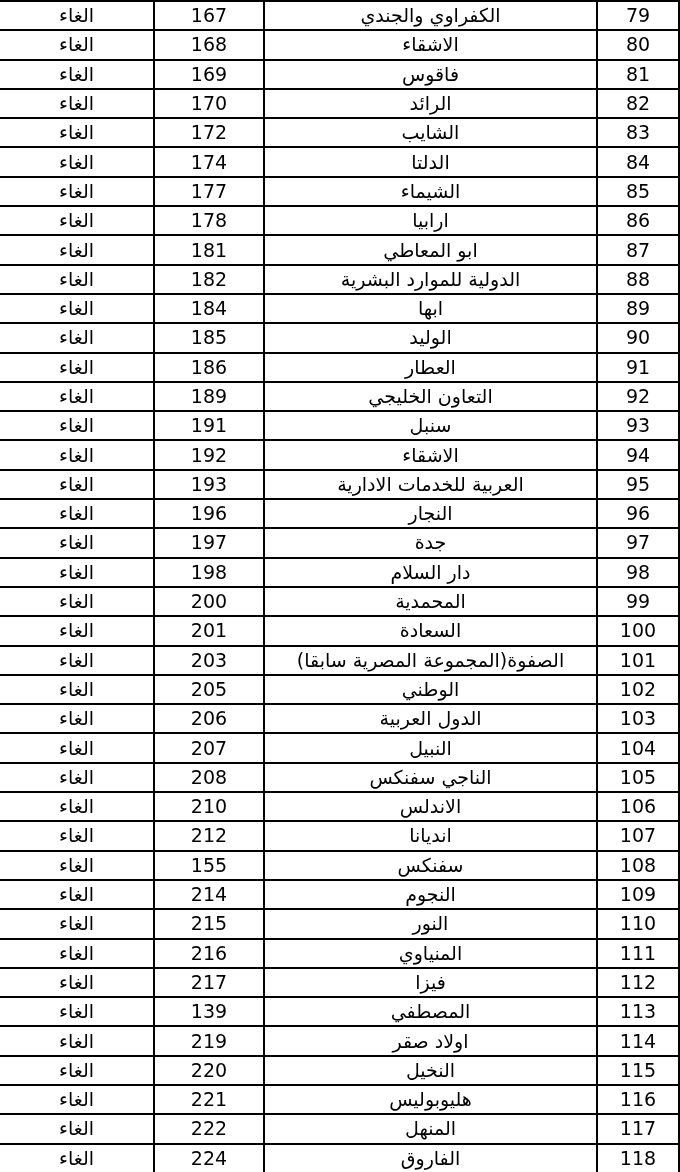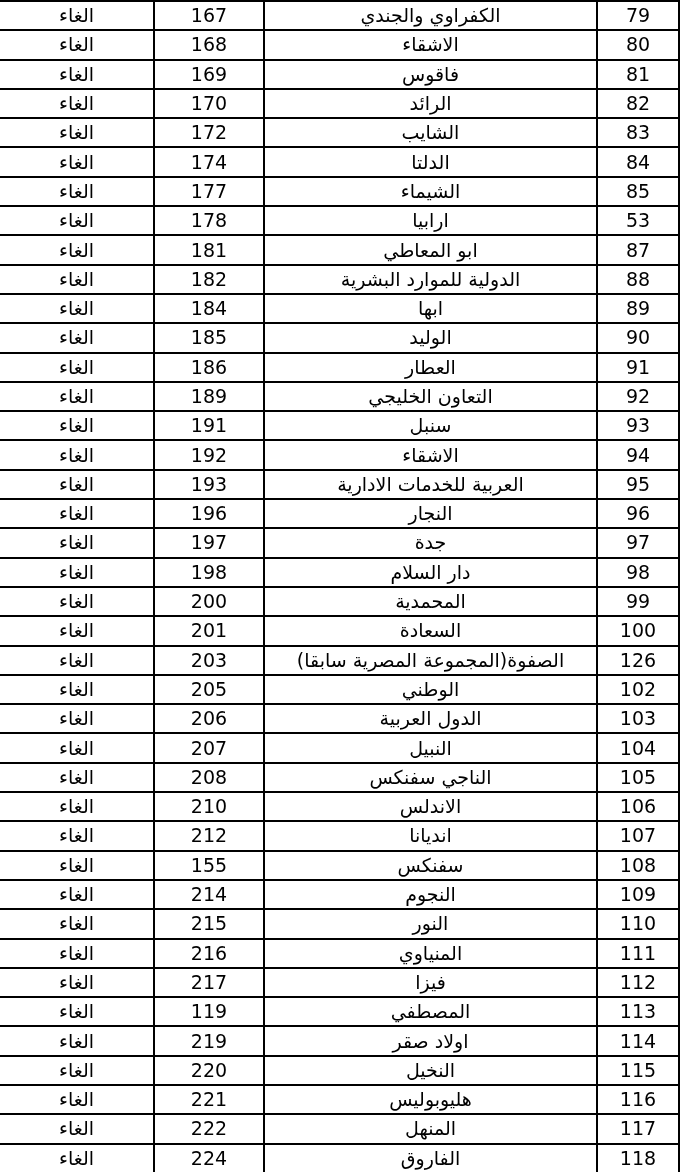--- a/index.html
+++ b/index.html
@@ -83,21 +83,21 @@
         <td class="code-cell">174</td>
         <td class="status-cell">الغاء</td>
       </tr>
       <tr>
         <td class="serial-cell">85</td>
         <td class="name-cell">الشيماء</td>
         <td class="code-cell">177</td>
         <td class="status-cell">الغاء</td>
       </tr>
       <tr>
-        <td class="serial-cell">53</td>
+        <td class="serial-cell">86</td>
         <td class="name-cell">ارابيا</td>
         <td class="code-cell">178</td>
         <td class="status-cell">الغاء</td>
       </tr>
       <tr>
         <td class="serial-cell">87</td>
         <td class="name-cell">ابو المعاطي</td>
         <td class="code-cell">181</td>
         <td class="status-cell">الغاء</td>
       </tr>
@@ -173,21 +173,21 @@
         <td class="code-cell">200</td>
         <td class="status-cell">الغاء</td>
       </tr>
       <tr>
         <td class="serial-cell">100</td>
         <td class="name-cell">السعادة</td>
         <td class="code-cell">201</td>
         <td class="status-cell">الغاء</td>
       </tr>
       <tr>
-        <td class="serial-cell">126</td>
+        <td class="serial-cell">101</td>
         <td class="name-cell">الصفوة(المجموعة المصرية سابقا)</td>
         <td class="code-cell">203</td>
         <td class="status-cell">الغاء</td>
       </tr>
       <tr>
         <td class="serial-cell">102</td>
         <td class="name-cell">الوطني</td>
         <td class="code-cell">205</td>
         <td class="status-cell">الغاء</td>
       </tr>
@@ -247,21 +247,21 @@
       </tr>
       <tr>
         <td class="serial-cell">112</td>
         <td class="name-cell">فيزا</td>
         <td class="code-cell">217</td>
         <td class="status-cell">الغاء</td>
       </tr>
       <tr>
         <td class="serial-cell">113</td>
         <td class="name-cell">المصطفي</td>
-        <td class="code-cell">119</td>
+        <td class="code-cell">139</td>
         <td class="status-cell">الغاء</td>
       </tr>
       <tr>
         <td class="serial-cell">114</td>
         <td class="name-cell">اولاد صقر</td>
         <td class="code-cell">219</td>
         <td class="status-cell">الغاء</td>
       </tr>
       <tr>
         <td class="serial-cell">115</td>

